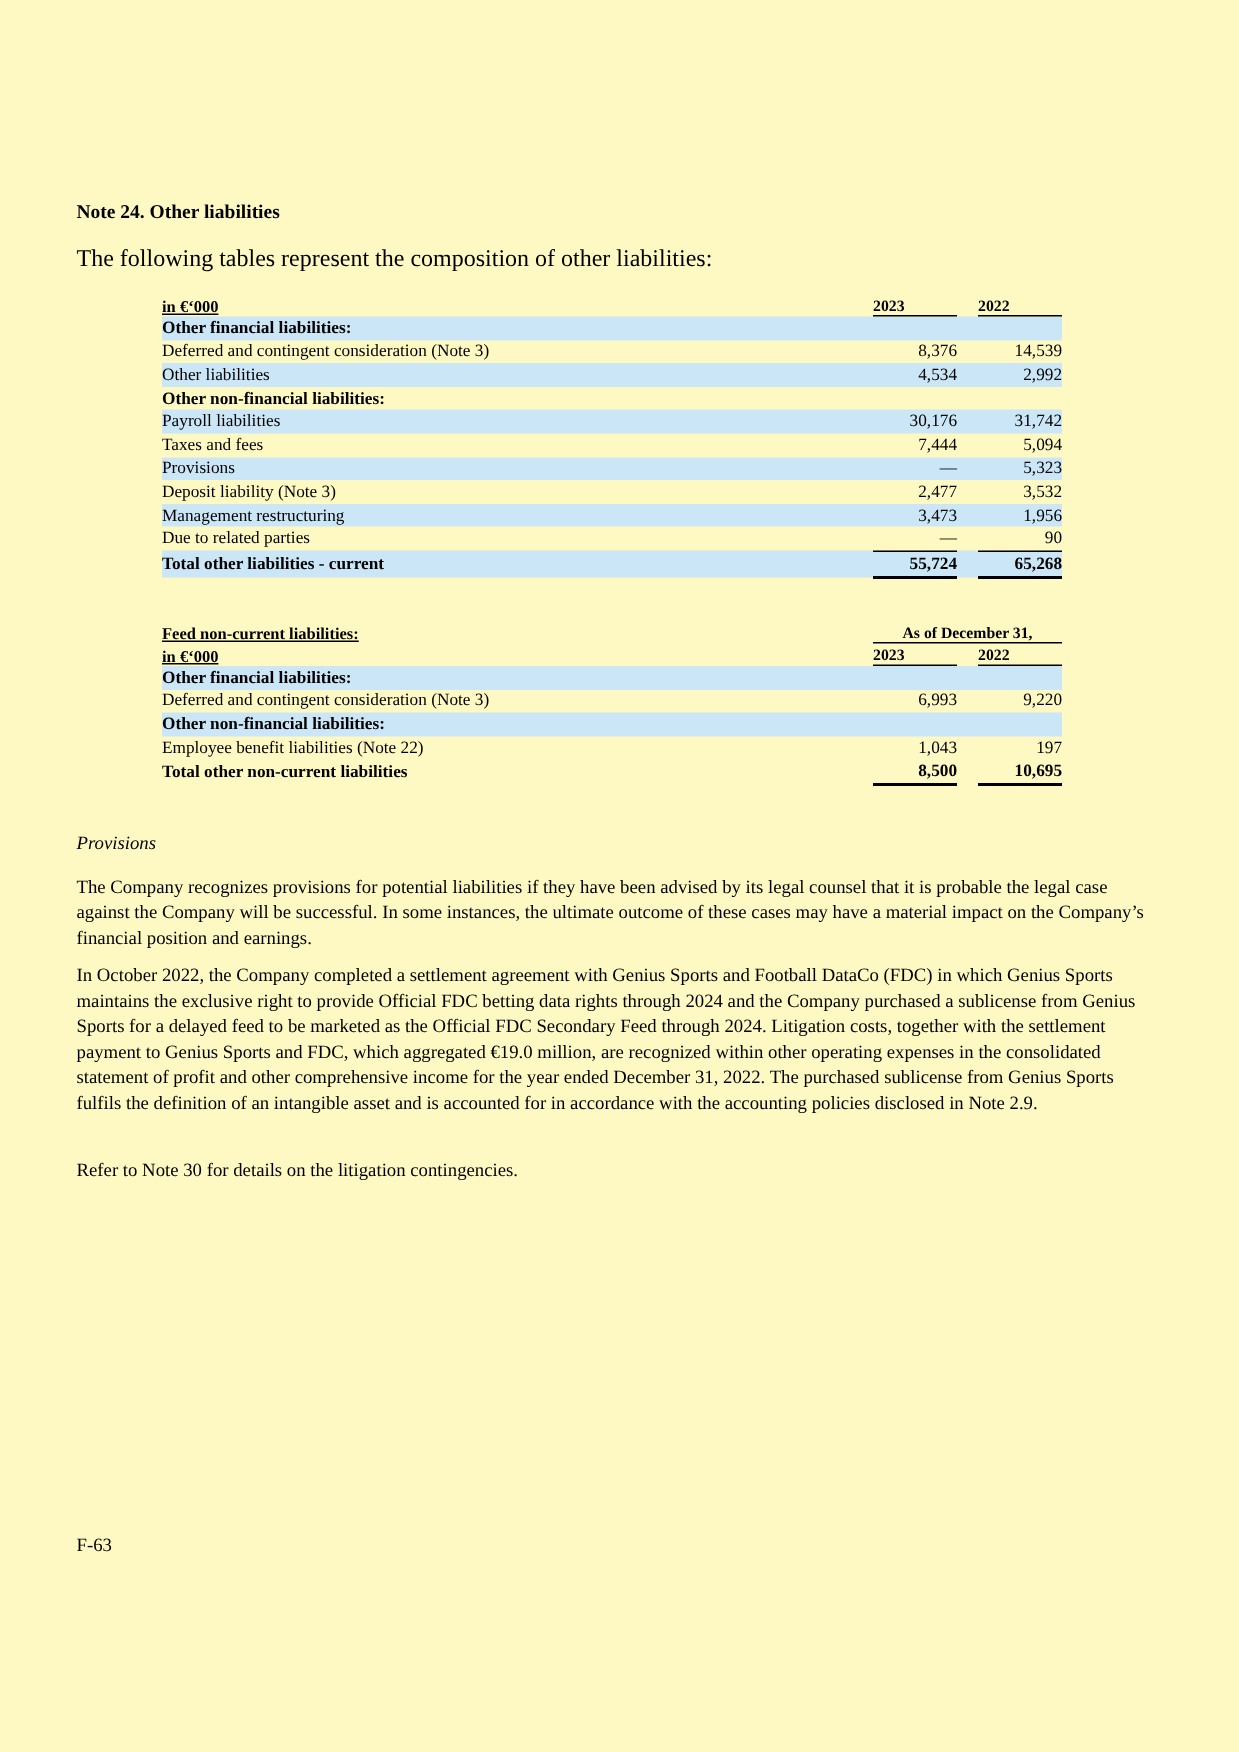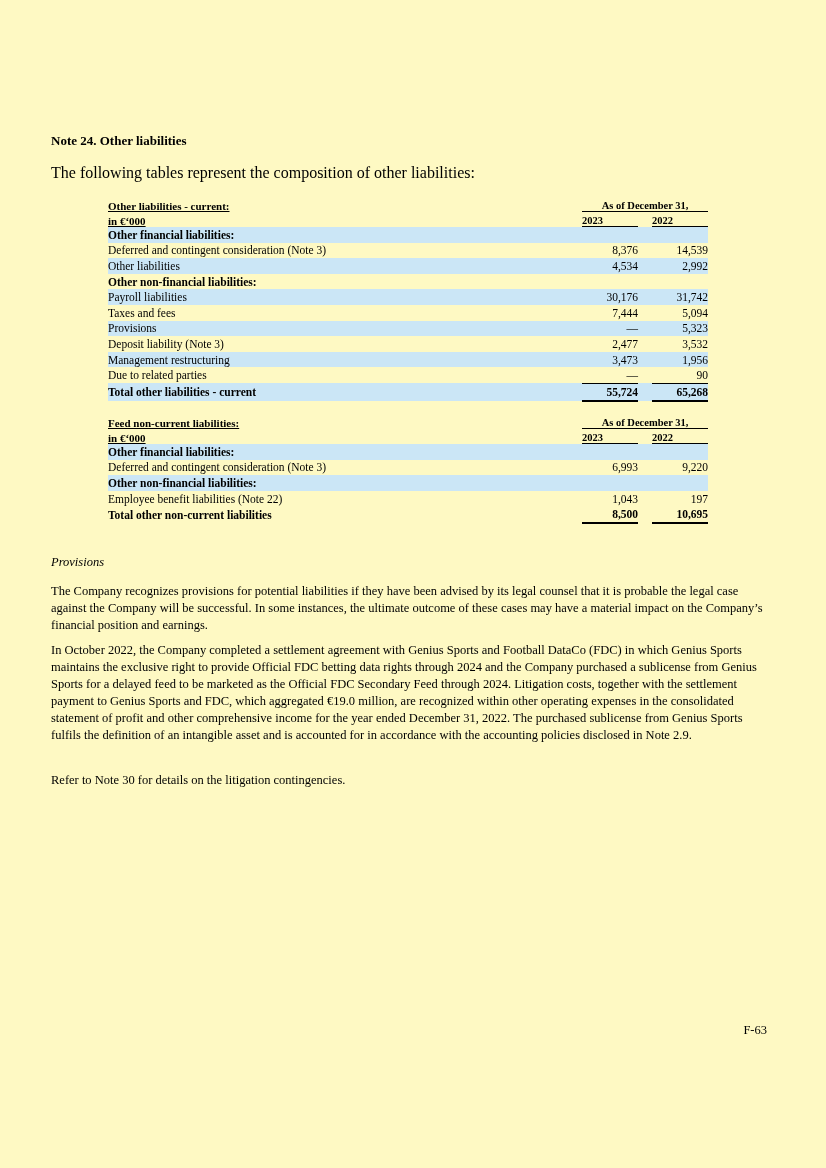--- a/index.html
+++ b/index.html
@@ -56,43 +56,39 @@
   }
   .para {
     position: absolute; left: 51px; width: 716px;
     font-size: 12.5px; line-height: 17px; text-align: left;
   }
   .para-0 { top: 583px; }
   .para-1 { top: 642px; }
   .para-2 { top: 772px; }
   .page-num {
     position: absolute; left: 51px; top: 1023px; width: 716px;
-    font-size: 12.5px; text-align: right;
+    font-size: 12.5px; text-align: left;
   }
 </style>
 </head>
 <body>
 
 <div class="page">
   <div class="note-heading">Note 24. Other liabilities</div>
   <div class="intro">The following tables represent the composition of other liabilities:</div>
 
   <div class="tbl tbl-0">
       <table>
         <colgroup>
           <col style="width: 474px;">
           <col style="width: 56px;">
           <col style="width: 14px;">
           <col style="width: 56px;">
         </colgroup>
         <thead>
-          <tr>
-            <td class="tbl-title-cell"><span class="tbl-head u">Other liabilities - current:</span></td>
-            <td class="period" colspan="3">As of December 31,</td>
-          </tr>
           <tr>
             <td class="tbl-title-cell"><span class="tbl-head u">in €‘000</span></td>
             <td class="year">2023</td>
             <td></td>
             <td class="year">2022</td>
           </tr>
         </thead>
         <tbody>
           <tr class="shaded section">
             <td class="lbl">Other financial liabilities:</td>

